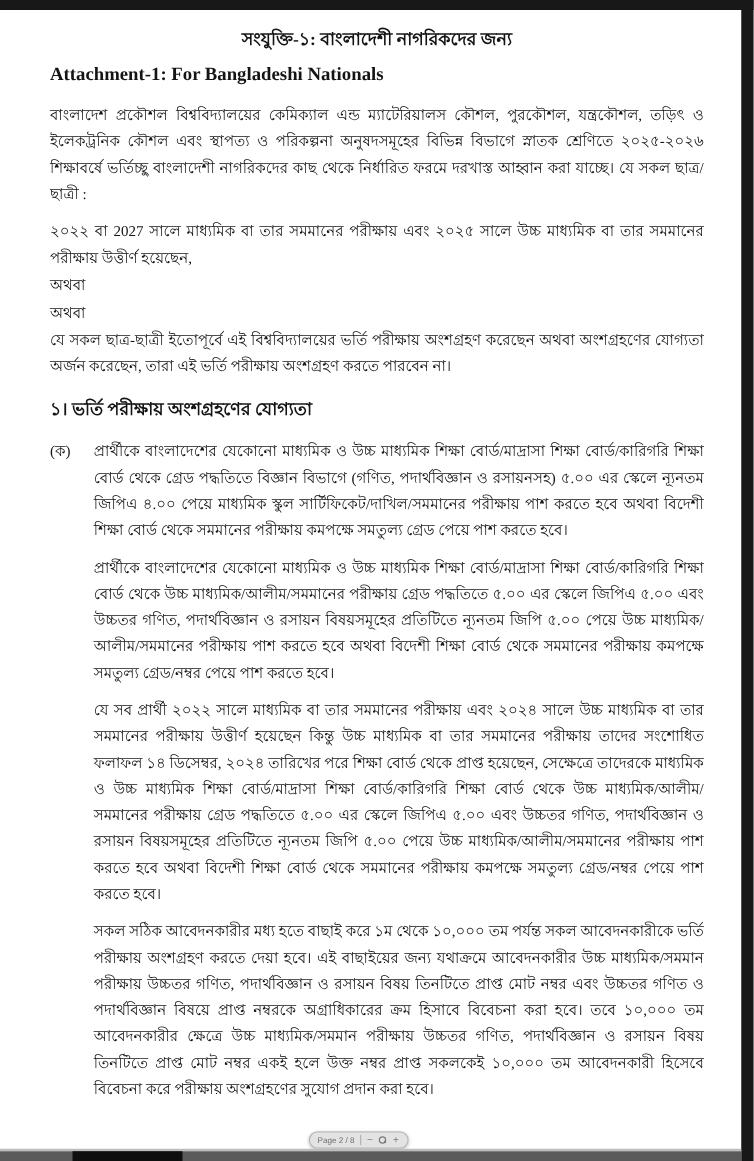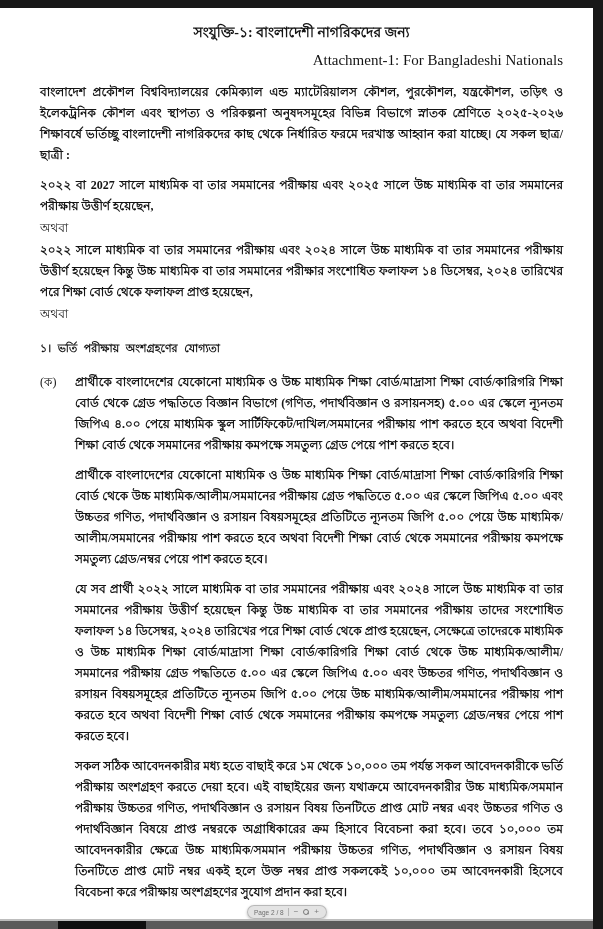--- a/index.html
+++ b/index.html
@@ -18,30 +18,30 @@
 
   .content {
     position:absolute; left:0; top:8px; width:593px; height:911px;
     padding:14px 30px 0 40px;
   }
   .doc-title-bn {
     text-align:center; font-weight:bold; font-size:14px; line-height:22px;
     margin-bottom:4px;
   }
   .doc-title-en {
-    text-align:right; font-size:15px; line-height:24px; font-weight:normal;
+    text-align:left; font-size:15px; line-height:24px; font-weight:bold;
     margin-bottom:10px;
   }
   p.body-text {
-    font-size:12px; line-height:21px; text-align:justify; margin-bottom:9px;font-weight:bold;
+    font-size:12px; line-height:21px; text-align:justify; margin-bottom:9px;
   }
   p.cond { margin-bottom:1px; }
   p.or-line { margin:1px 0 1px 0; font-size:12px; line-height:21px; }
   .sec-heading {
-    font-weight:bold; font-size:11px; line-height:21px; margin:14px 0 12px 0;font-family:Liberation Mono, monospace;
+    font-weight:bold; font-size:14px; line-height:21px; margin:14px 0 12px 0;
   }
   .item { position:relative; padding-left:35px; margin-bottom:2px; }
   .item .marker {
     position:absolute; left:0; top:0; font-size:12px; line-height:21px;
   }
   .pdf-toolbar {
     position:absolute; left:247px; top:905px; height:14px;
     display:flex; align-items:center; gap:4px; padding:0 6px;
     background:rgba(225,225,225,0.92);
     border:1px solid rgba(150,150,150,0.55);
@@ -75,23 +75,23 @@
 
 <div class="content">
 
   <div class="doc-title-bn">সংযুক্তি-১: বাংলাদেশী নাগরিকদের জন্য</div>
   <div class="doc-title-en">Attachment-1: For Bangladeshi Nationals</div>
 
   <p class="body-text">বাংলাদেশ প্রকৌশল বিশ্ববিদ্যালয়ের কেমিক্যাল এন্ড ম্যাটেরিয়ালস কৌশল, পুরকৌশল, যন্ত্রকৌশল, তড়িৎ ও ইলেকট্রনিক কৌশল এবং স্থাপত্য ও পরিকল্পনা অনুষদসমূহের বিভিন্ন বিভাগে স্নাতক শ্রেণিতে ২০২৫-২০২৬ শিক্ষাবর্ষে ভর্তিচ্ছু বাংলাদেশী নাগরিকদের কাছ থেকে নির্ধারিত ফরমে দরখাস্ত আহ্বান করা যাচ্ছে। যে সকল ছাত্র/ছাত্রী :</p>
 
   <p class="body-text cond">২০২২ বা 2027 সালে মাধ্যমিক বা তার সমমানের পরীক্ষায় এবং ২০২৫ সালে উচ্চ মাধ্যমিক বা তার সমমানের পরীক্ষায় উত্তীর্ণ হয়েছেন,</p>
   <p class="or-line">অথবা</p>
-  <p class="body-text cond">২০২২ সালে মাধ্যমিক বা তার সমমানের পরীক্ষায় এবং ২০২৪ সালে উচ্চ মাধ্যমিক বা তার সমমানের পরীক্ষায় উত্তীর্ণ হয়েছেন কিন্তু উচ্চ মাধ্যমিক বা তার সমমানের পরীক্ষার সংশোধিত ফলাফল ১৪ ডিসেম্বর, ২০২৪ তারিখের পরে শিক্ষা বোর্ড থেকে ফলাফল প্রাপ্ত হয়েছেন,</p>
   <p class="or-line">অথবা</p>
 
+  <p class="body-text">যে সকল ছাত্র-ছাত্রী ইতোপূর্বে এই বিশ্ববিদ্যালয়ের ভর্তি পরীক্ষায় অংশগ্রহণ করেছেন অথবা অংশগ্রহণের যোগ্যতা অর্জন করেছেন, তারা এই ভর্তি পরীক্ষায় অংশগ্রহণ করতে পারবেন না।</p>
 
   <div class="sec-heading">১। ভর্তি পরীক্ষায় অংশগ্রহণের যোগ্যতা</div>
 
   <div class="item">
     <span class="marker">(ক)</span>
     <p class="body-text">প্রার্থীকে বাংলাদেশের যেকোনো মাধ্যমিক ও উচ্চ মাধ্যমিক শিক্ষা বোর্ড/মাদ্রাসা শিক্ষা বোর্ড/কারিগরি শিক্ষা বোর্ড থেকে গ্রেড পদ্ধতিতে বিজ্ঞান বিভাগে (গণিত, পদার্থবিজ্ঞান ও রসায়নসহ) ৫.০০ এর স্কেলে ন্যূনতম জিপিএ ৪.০০ পেয়ে মাধ্যমিক স্কুল সার্টিফিকেট/দাখিল/সমমানের পরীক্ষায় পাশ করতে হবে অথবা বিদেশী শিক্ষা বোর্ড থেকে সমমানের পরীক্ষায় কমপক্ষে সমতুল্য গ্রেড পেয়ে পাশ করতে হবে।</p>
     <p class="body-text">প্রার্থীকে বাংলাদেশের যেকোনো মাধ্যমিক ও উচ্চ মাধ্যমিক শিক্ষা বোর্ড/মাদ্রাসা শিক্ষা বোর্ড/কারিগরি শিক্ষা বোর্ড থেকে উচ্চ মাধ্যমিক/আলীম/সমমানের পরীক্ষায় গ্রেড পদ্ধতিতে ৫.০০ এর স্কেলে জিপিএ ৫.০০ এবং উচ্চতর গণিত, পদার্থবিজ্ঞান ও রসায়ন বিষয়সমূহের প্রতিটিতে ন্যূনতম জিপি ৫.০০ পেয়ে উচ্চ মাধ্যমিক/আলীম/সমমানের পরীক্ষায় পাশ করতে হবে অথবা বিদেশী শিক্ষা বোর্ড থেকে সমমানের পরীক্ষায় কমপক্ষে সমতুল্য গ্রেড/নম্বর পেয়ে পাশ করতে হবে।</p>
     <p class="body-text">যে সব প্রার্থী ২০২২ সালে মাধ্যমিক বা তার সমমানের পরীক্ষায় এবং ২০২৪ সালে উচ্চ মাধ্যমিক বা তার সমমানের পরীক্ষায় উত্তীর্ণ হয়েছেন কিন্তু উচ্চ মাধ্যমিক বা তার সমমানের পরীক্ষায় তাদের সংশোধিত ফলাফল ১৪ ডিসেম্বর, ২০২৪ তারিখের পরে শিক্ষা বোর্ড থেকে প্রাপ্ত হয়েছেন, সেক্ষেত্রে তাদেরকে মাধ্যমিক ও উচ্চ মাধ্যমিক শিক্ষা বোর্ড/মাদ্রাসা শিক্ষা বোর্ড/কারিগরি শিক্ষা বোর্ড থেকে উচ্চ মাধ্যমিক/আলীম/সমমানের পরীক্ষায় গ্রেড পদ্ধতিতে ৫.০০ এর স্কেলে জিপিএ ৫.০০ এবং উচ্চতর গণিত, পদার্থবিজ্ঞান ও রসায়ন বিষয়সমূহের প্রতিটিতে ন্যূনতম জিপি ৫.০০ পেয়ে উচ্চ মাধ্যমিক/আলীম/সমমানের পরীক্ষায় পাশ করতে হবে অথবা বিদেশী শিক্ষা বোর্ড থেকে সমমানের পরীক্ষায় কমপক্ষে সমতুল্য গ্রেড/নম্বর পেয়ে পাশ করতে হবে।</p>
     <p class="body-text">সকল সঠিক আবেদনকারীর মধ্য হতে বাছাই করে ১ম থেকে ১০,০০০ তম পর্যন্ত সকল আবেদনকারীকে ভর্তি পরীক্ষায় অংশগ্রহণ করতে দেয়া হবে। এই বাছাইয়ের জন্য যথাক্রমে আবেদনকারীর উচ্চ মাধ্যমিক/সমমান পরীক্ষায় উচ্চতর গণিত, পদার্থবিজ্ঞান ও রসায়ন বিষয় তিনটিতে প্রাপ্ত মোট নম্বর এবং উচ্চতর গণিত ও পদার্থবিজ্ঞান বিষয়ে প্রাপ্ত নম্বরকে অগ্রাধিকারের ক্রম হিসাবে বিবেচনা করা হবে। তবে ১০,০০০ তম আবেদনকারীর ক্ষেত্রে উচ্চ মাধ্যমিক/সমমান পরীক্ষায় উচ্চতর গণিত, পদার্থবিজ্ঞান ও রসায়ন বিষয় তিনটিতে প্রাপ্ত মোট নম্বর একই হলে উক্ত নম্বর প্রাপ্ত সকলকেই ১০,০০০ তম আবেদনকারী হিসেবে বিবেচনা করে পরীক্ষায় অংশগ্রহণের সুযোগ প্রদান করা হবে।</p>
   </div>

